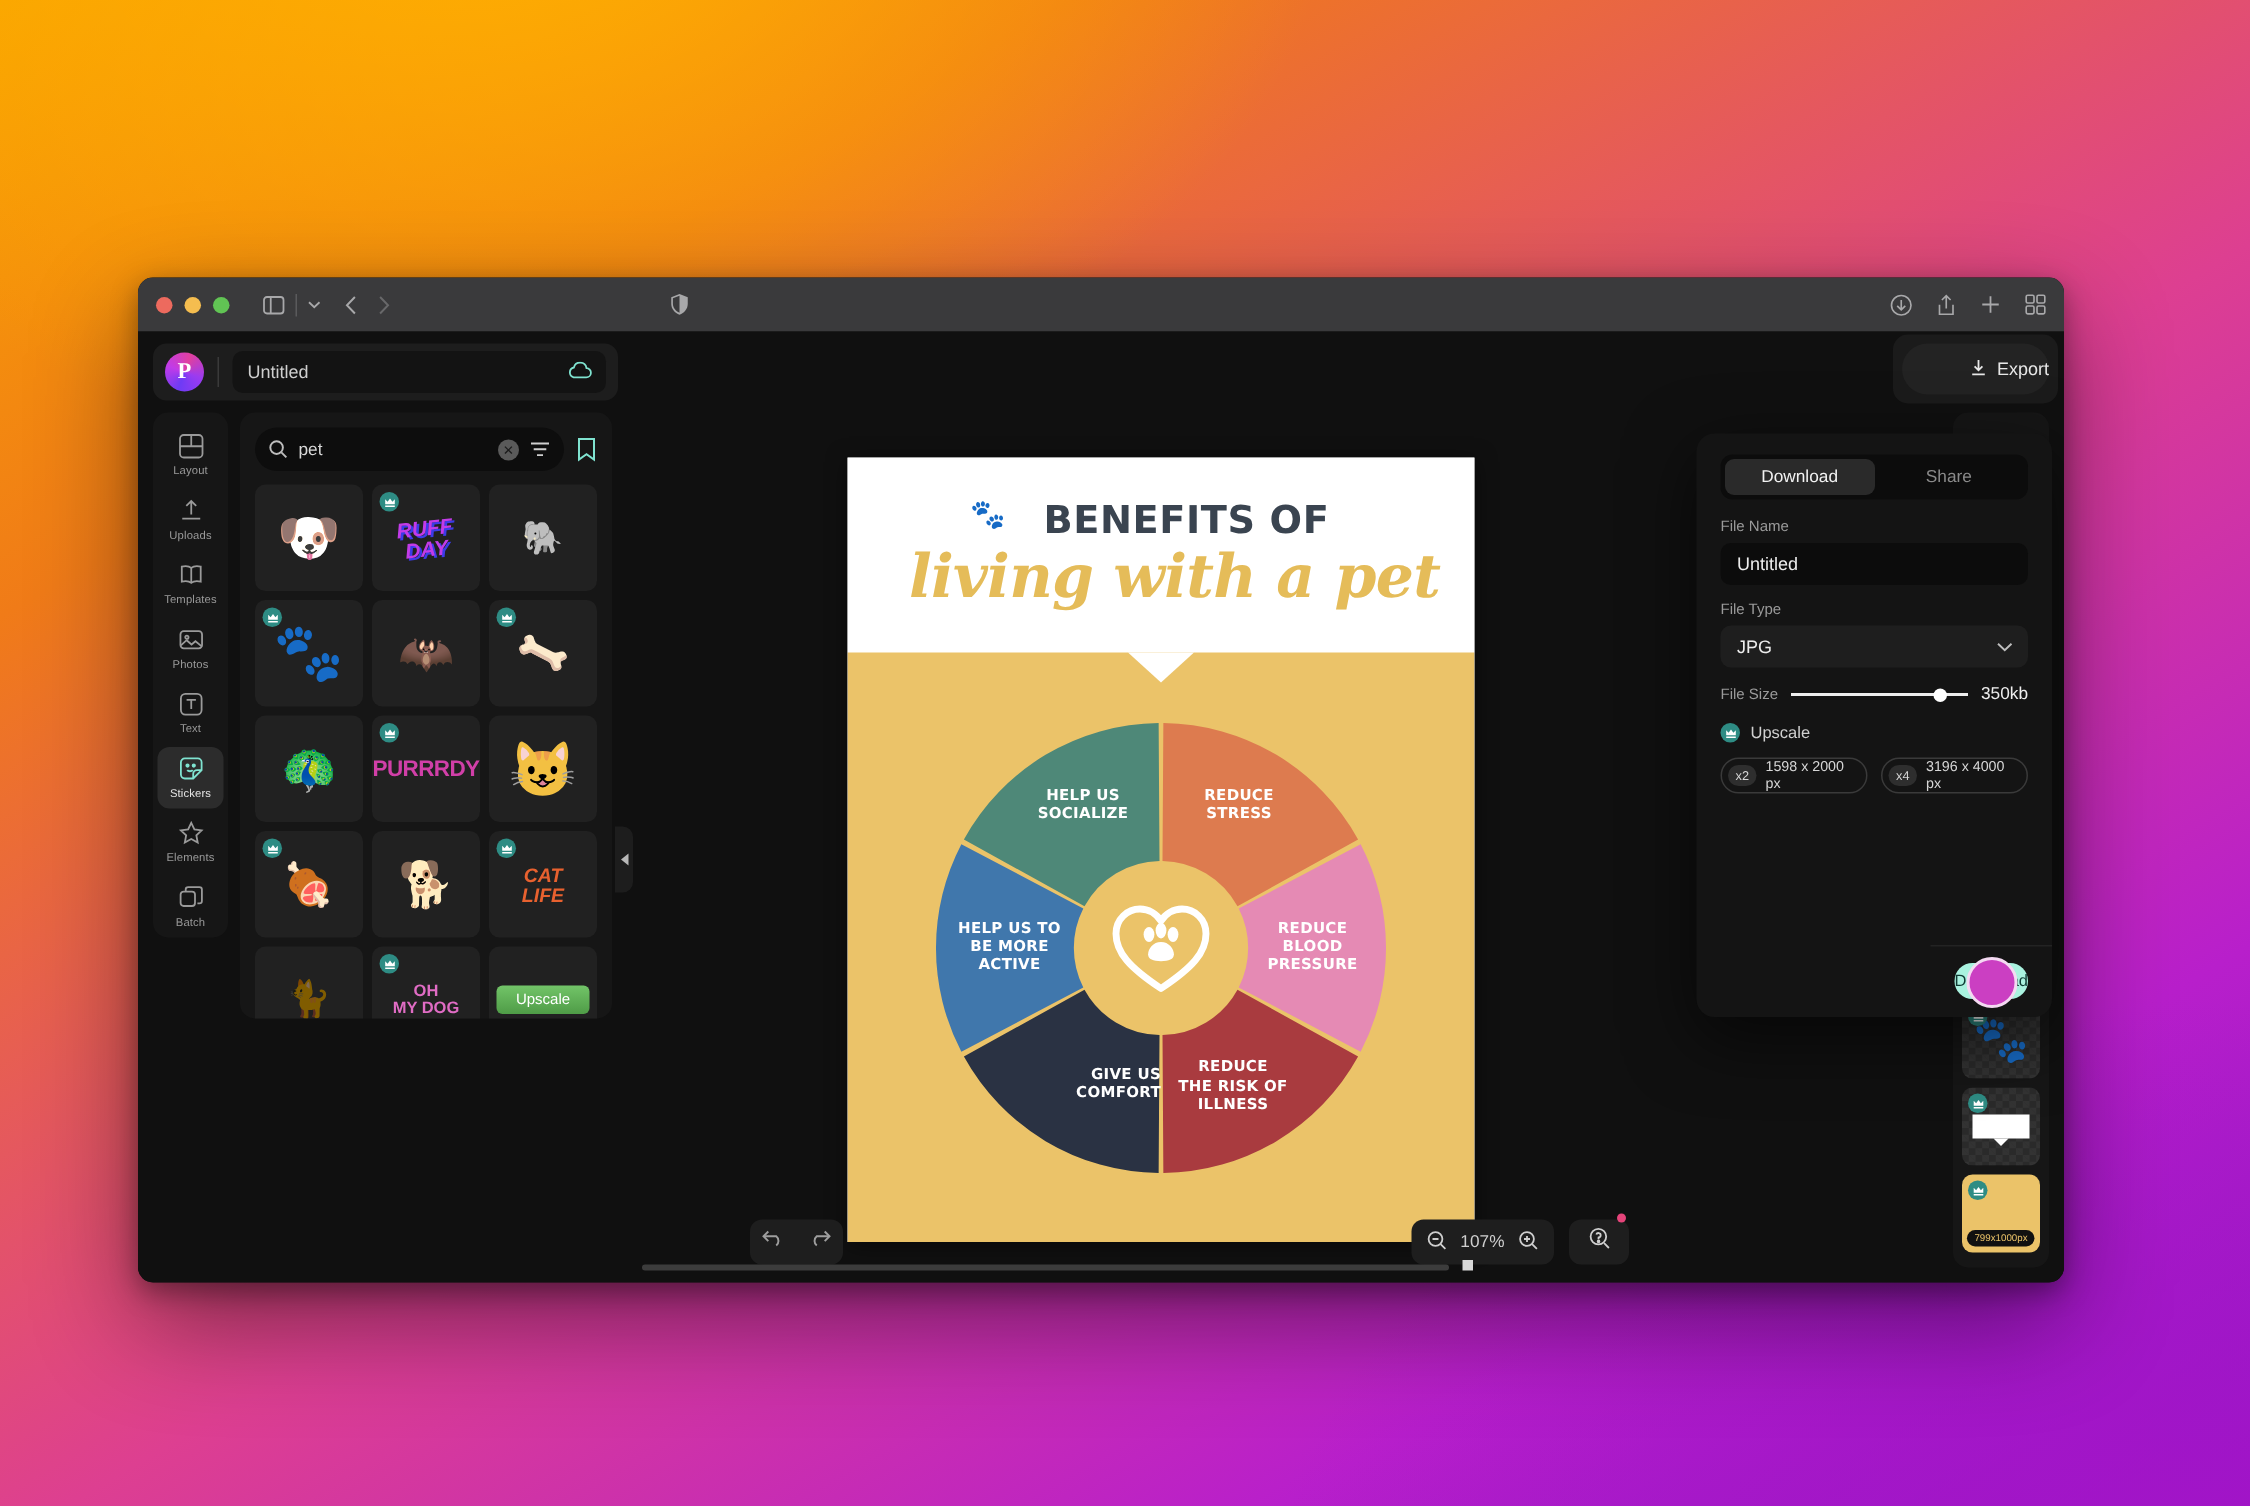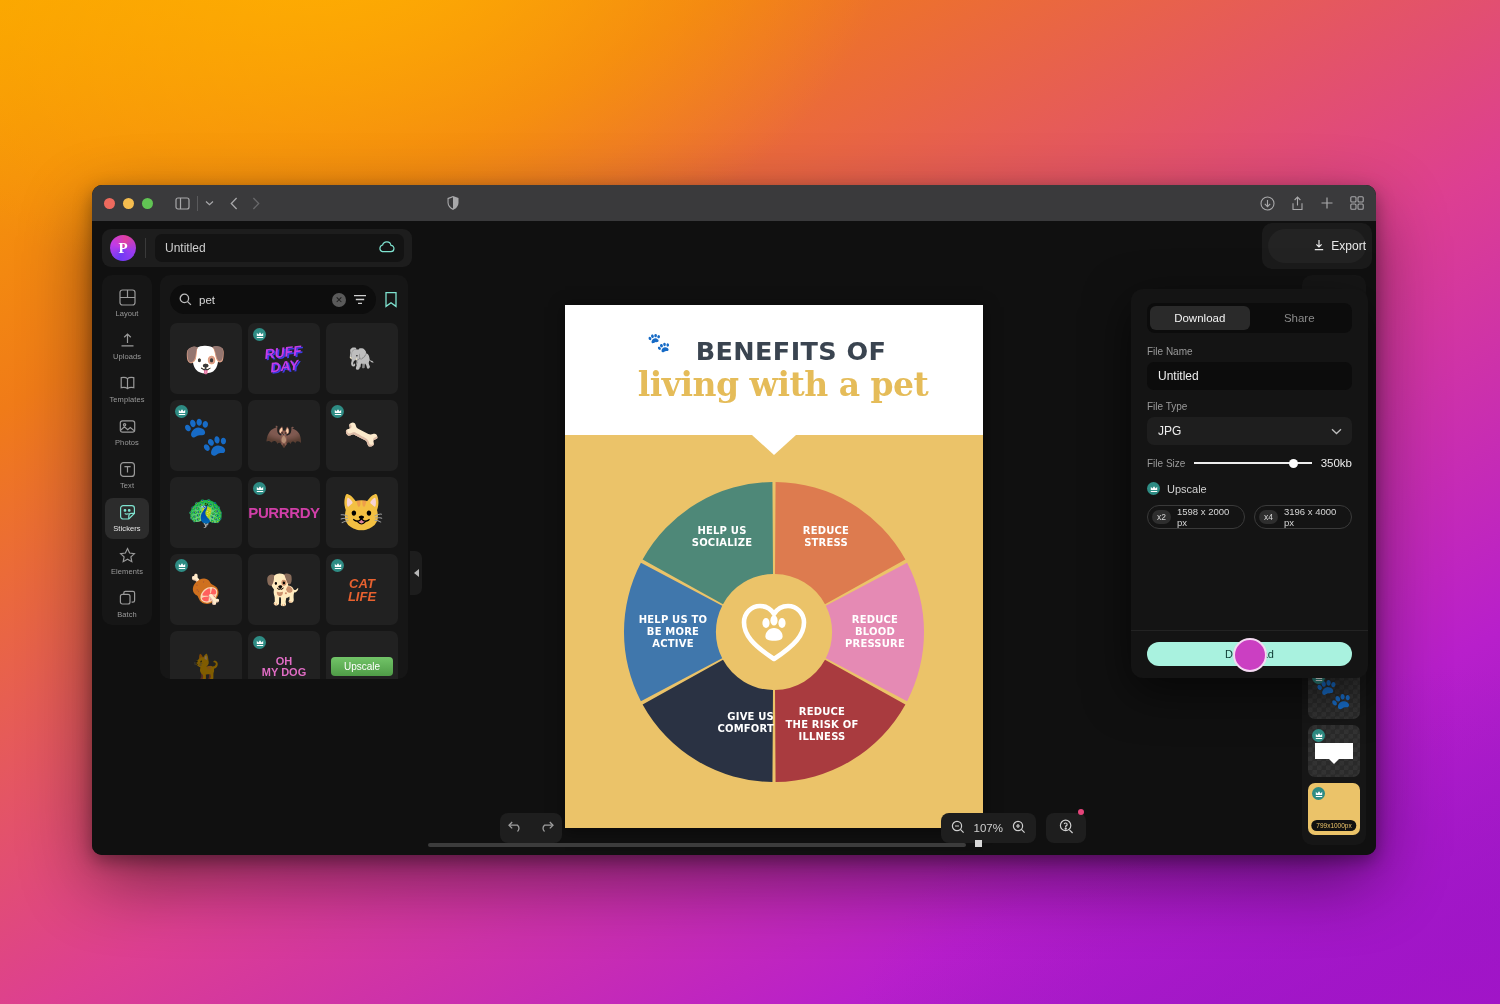--- a/index.html
+++ b/index.html
@@ -141,22 +141,22 @@
     box-shadow: 0 2px 14px rgba(0,0,0,.5);
   }
   .poster-head { height: 130px; background: #fff; position: relative;
      display: flex; flex-direction: column; align-items: center; justify-content: center; }
   .paw-top { position: absolute; left: 82px; top: 26px; color: #E9C05C; font-size: 19px; }
   .p-title {
     font-size: 25.5px; font-weight: 800; color: #3A4450; letter-spacing: .4px;
     font-family: "DejaVu Sans", sans-serif; margin-left: 34px;
   }
   .p-sub {
-    font-family: "DejaVu Serif", serif; font-weight: bold;
-    font-size: 33px; color: #E5BC59; margin-top: -1px; margin-left: 18px; letter-spacing: -.5px;
+    font-family: "DejaVu Serif", serif; font-style: italic; font-weight: bold;
+    font-size: 40px; color: #E5BC59; margin-top: -1px; margin-left: 18px; letter-spacing: -.5px;
   }
   .poster-body { height: 393px; background: #EBC369; position: relative; }
   .notch {
     position: absolute; left: 50%; top: 0; transform: translateX(-50%);
     width: 0; height: 0; border-left: 22px solid transparent; border-right: 22px solid transparent;
     border-top: 20px solid #fff;
   }
   .wheel { position: absolute; left: 50%; top: 42px; transform: translateX(-50%); width: 310px; height: 310px; }
   .seg-label {
     position: absolute; color: #fff; font-weight: 800; font-size: 10px; line-height: 1.22;
@@ -219,21 +219,21 @@
   .dim-pill {
     position: absolute; bottom: 4px; left: 50%; transform: translateX(-50%);
     background: #111; color: #EBC369; font-size: 6.5px; padding: 2px 5px; border-radius: 8px;
     white-space: nowrap;
   }
 
   
   .dl-panel {
     position: absolute; right: 8px; top: 68px; width: 237px; height: 389px;
     background: #141414; border-radius: 12px; z-index: 30;
-    box-shadow: 0 14px 46px rgba(0,0,0,.6); display: flex; flex-direction: column;
+    box-shadow: 0 14px 46px rgba(0,0,0,.6); display: flex; flex-direction: column; align-items: flex-end;
   }
   .dl-inner { padding: 14px 16px 0; flex: 1; }
   .tabs { display: flex; background: #0C0C0C; border-radius: 8px; padding: 3px; margin-bottom: 13px; }
   .tab { flex: 1; height: 24px; border-radius: 6px; display: flex; align-items: center;
     justify-content: center; font-size: 11.5px; color: #8A8A8A; cursor: pointer; }
   .tab.on { background: #2A2A2A; color: #F2F2F2; }
   .fl { font-size: 10px; color: #9A9A9A; margin-bottom: 5px; }
   .inp {
     height: 28px; background: #0C0C0C; border-radius: 7px; display: flex; align-items: center;
     padding: 0 11px; color: #EDEDED; font-size: 12px; margin-bottom: 11px; position: relative; cursor: text;

